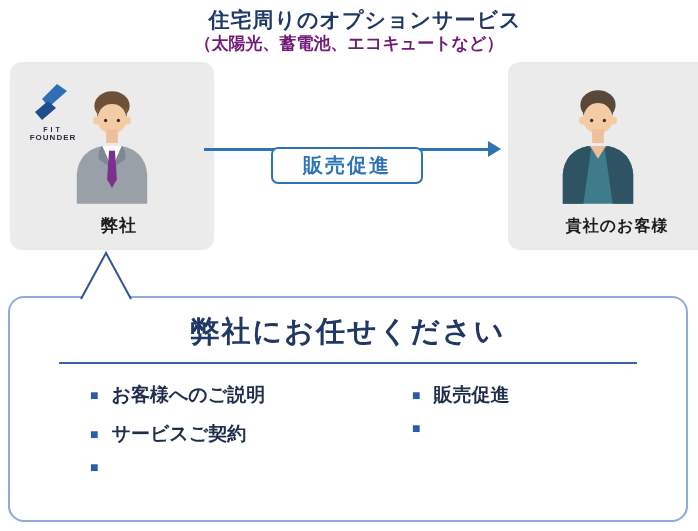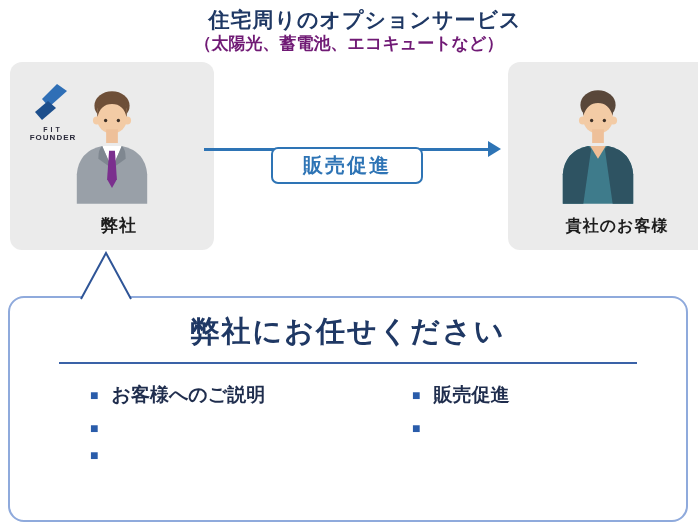--- a/index.html
+++ b/index.html
@@ -124,20 +124,21 @@
     <div class="panel-title">弊社にお任せください</div>
     <div class="panel-divider"></div>
     <div class="lists">
       <ul class="svc-col colL">
         <li class="svc-item">
           <span class="bullet">■</span>
           <span>お客様へのご説明</span>
         </li>
         <li class="svc-item">
           <span class="bullet">■</span>
+          <span>サービスご契約</span>
         </li>
         <li class="svc-item">
           <span class="bullet">■</span>
         </li>
       </ul>
       <ul class="svc-col">
         <li class="svc-item">
           <span class="bullet">■</span>
           <span>販売促進</span>
         </li>

